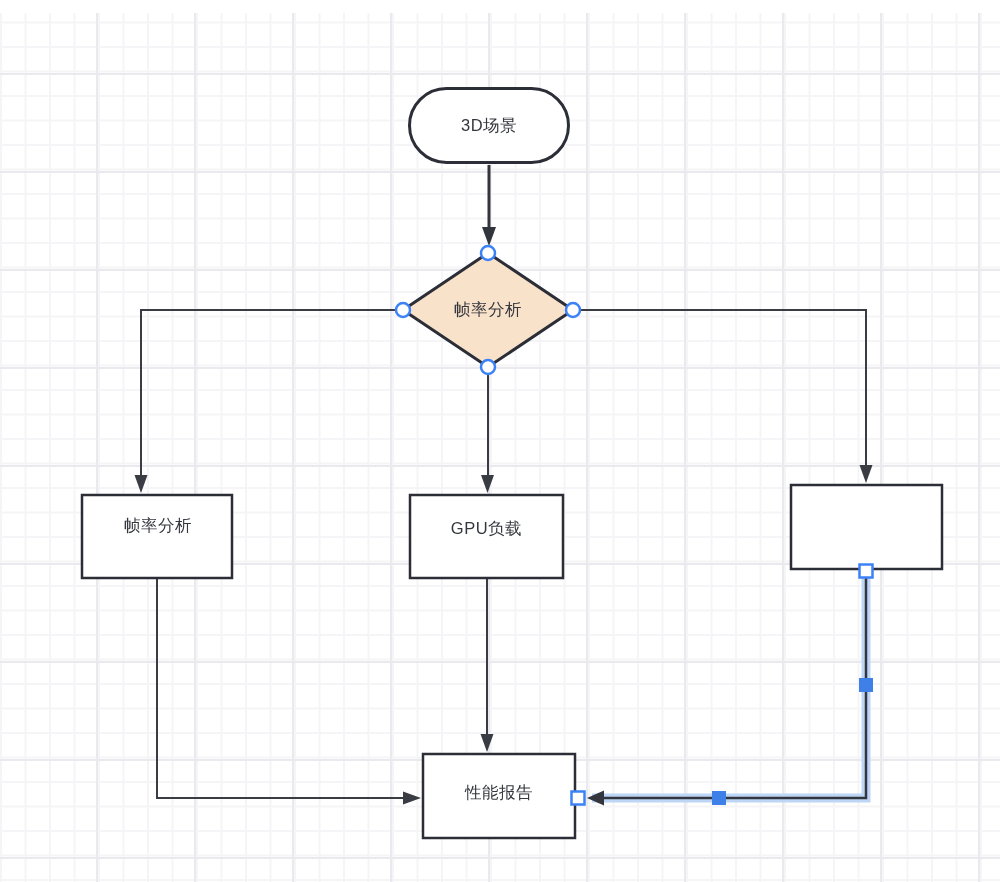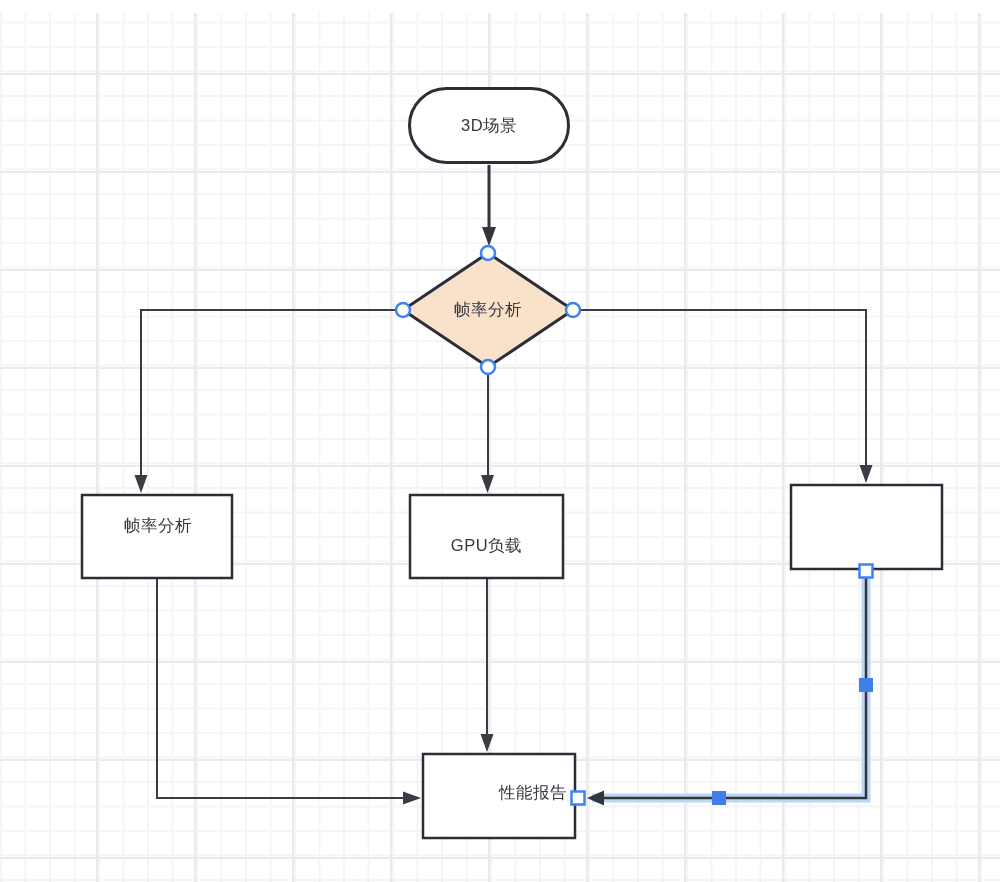--- a/index.html
+++ b/index.html
@@ -24,23 +24,23 @@
   .shape-layer{position:absolute;left:0;top:0;width:1000px;height:882px;}
   .node-label{
     position:absolute;
     display:flex;align-items:center;justify-content:center;
     font-size:16.5px;color:#35373f;letter-spacing:0.5px;
     pointer-events:none;
   }
   .lbl-scene {left:408px;top:74px;width:162px;height:77px;}
   .lbl-probe {left:403px;top:240px;width:170px;height:114px;}
   .lbl-fps   {left:70px; top:481px;width:152px;height:64px;padding-left:12px;}
-  .lbl-gpu   {left:409px;top:490px;width:155px;height:85px;}
+  .lbl-gpu   {left:409px;top:473px;width:155px;height:85px;}
   .lbl-memory{left:790px;top:471px;width:153px;height:86px;}
-  .lbl-report{left:422px;top:740px;width:154px;height:80px;padding-left:34px;}
+  .lbl-report{left:422px;top:740px;width:154px;height:80px;}
 </style>
 </head>
 <body>
 
 <div class="canvas">
 
   <svg class="shape-layer" width="1000" height="882" viewBox="0 0 1000 882">
 
     <g>
       <path d="M489 152 L489 216" stroke="#33353d" stroke-width="3" fill="none"></path>

